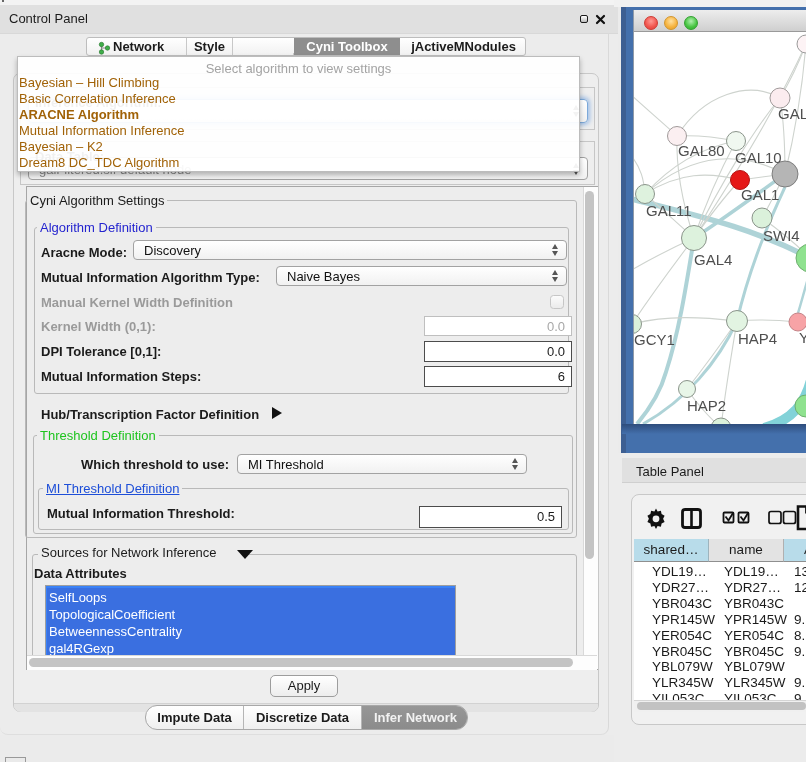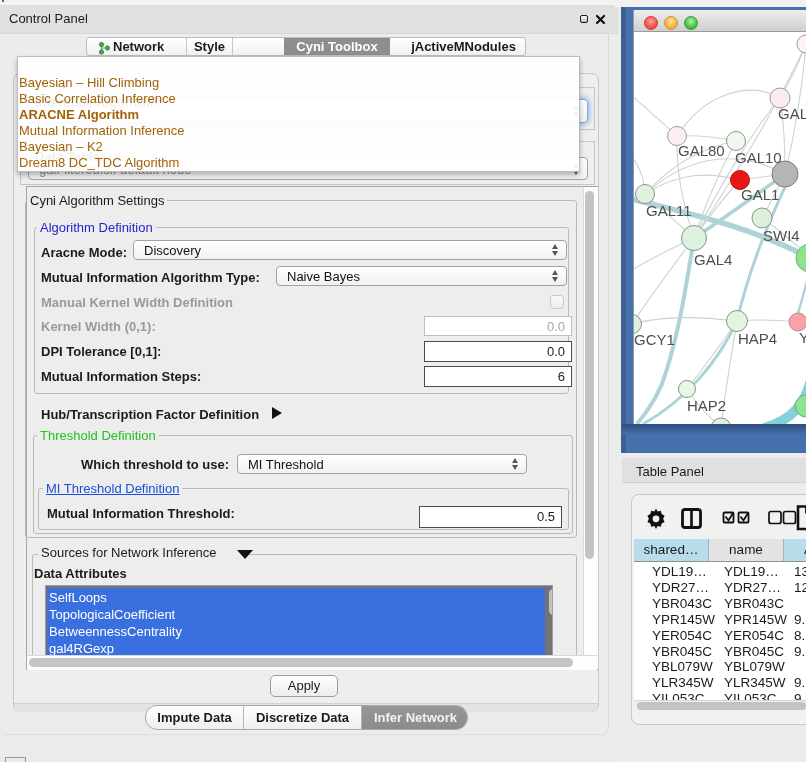--- a/index.html
+++ b/index.html
@@ -91,21 +91,21 @@
 <div class="group" style="left:38px;top:488px;width:531px;height:42px;"></div>
 <div class="gtitle" style="left:43px;top:482px;color:#1d4ed8;text-decoration:underline;">MI Threshold Definition</div>
 <div class="abs lbl" style="left:47px;top:506px;">Mutual Information Threshold:</div>
 <div class="tfield" style="left:419px;top:506px;width:143px;height:22px;border:1px solid #4c4c4c;">0.5</div>
 
 <div class="group" style="left:32px;top:554px;width:545px;height:111px;"></div>
 <div class="gtitle" style="left:38px;top:546px;padding-right:26px;">Sources for Network Inference</div>
 <div class="abs" style="left:237px;top:550px;width:0;height:0;border-left:8.5px solid transparent;border-right:8.5px solid transparent;border-top:9px solid #111;"></div>
 <div class="abs lbl" style="left:34px;top:566px;">Data Attributes</div>
 
-<div class="abs" style="left:45px;top:585px;width:508px;height:71px;background:#737373;border:1px solid #9e9e9e;box-sizing:border-box;overflow:hidden;padding-left:48px;">
+<div class="abs" style="left:45px;top:585px;width:411px;height:71px;background:#3b82f6;border:1px solid #9e9e9e;box-sizing:border-box;overflow:hidden;padding-left:48px;">
   <div style="position:absolute;left:1px;top:2px;width:498px;height:69px;background:#3a6fe0;"></div>
   <div style="position:absolute;left:3px;top:3px;font-size:13px;color:#fff;line-height:17px;">SelfLoops<br>TopologicalCoefficient<br>BetweennessCentrality<br>gal4RGexp</div>
   <div style="position:absolute;left:503px;top:3px;width:9px;height:26px;background:#c4c4c4;border-radius:5px;"></div>
 </div>
 
 <div class="abs" style="left:583px;top:187px;width:14px;height:482px;background:#fdfdfd;border-left:1px solid #d9d9d9;"></div>
 <div class="abs" style="left:585px;top:191px;width:9px;height:368px;background:#c4c4c4;border-radius:5px;"></div>
 <div class="abs" style="left:27px;top:655px;width:570px;height:14px;background:#fdfdfd;border-top:1px solid #d9d9d9;"></div>
 <div class="abs" style="left:29px;top:658px;width:544px;height:9px;background:#c4c4c4;border-radius:5px;"></div>
 
@@ -114,35 +114,36 @@
 <div class="abs" style="left:145px;top:705px;width:323px;height:25px;border:1px solid #a8a8a8;border-radius:12px;background:linear-gradient(#ffffff,#efefef);box-sizing:border-box;overflow:hidden;">
   <div style="position:absolute;left:0;top:0;width:98px;height:25px;text-align:center;font-size:13px;font-weight:bold;line-height:23px;border-right:1px solid #b5b5b5;box-sizing:border-box;">Impute Data</div>
   <div style="position:absolute;left:98px;top:0;width:118px;height:25px;text-align:center;font-size:13px;font-weight:bold;line-height:23px;border-right:1px solid #b5b5b5;box-sizing:border-box;">Discretize Data</div>
   <div style="position:absolute;left:216px;top:0;width:107px;height:25px;text-align:center;font-size:13px;font-weight:bold;line-height:23px;background:linear-gradient(#979797,#8a8a8a);color:#f2f2f2;box-sizing:border-box;">Infer Network</div>
 </div>
 
 <div class="abs" style="left:86px;top:37px;width:440px;height:19px;border:1px solid #bdbdbd;border-radius:3px;background:linear-gradient(#ffffff,#f1f1f1);box-sizing:border-box;overflow:hidden;font-weight:bold;">
   <div style="position:absolute;left:0;top:0;width:100px;height:19px;border-right:1px solid #c8c8c8;box-sizing:border-box;"></div>
   <div style="position:absolute;left:100px;top:0;width:46px;height:19px;border-right:1px solid #c8c8c8;box-sizing:border-box;text-align:center;font-size:13px;line-height:18px;">Style</div>
   <div style="position:absolute;left:146px;top:15px;width:61px;height:33px;border-right:1px solid #c8c8c8;box-sizing:border-box;text-align:center;font-size:13px;line-height:18px;">Select</div>
-  <div style="position:absolute;left:197px;top:0;width:106px;height:19px;background:#8e8e8e;color:#fff;text-align:center;font-size:13px;line-height:18px;">Cyni Toolbox</div>
+  <div style="position:absolute;left:207px;top:0;width:106px;height:19px;background:#8e8e8e;color:#fff;text-align:center;font-size:13px;line-height:18px;">Cyni Toolbox</div>
   <div style="position:absolute;left:313px;top:0;width:127px;height:19px;text-align:center;font-size:13px;line-height:18px;">jActiveMNodules</div>
   <div style="position:absolute;left:26px;top:0;font-size:13px;line-height:18px;">Network</div>
   <svg style="position:absolute;left:10px;top:3px;" width="14" height="14" viewBox="0 0 14 14">
     <path d="M4.5 3.5 L4.5 11 M4.5 7 L10 7" stroke="#888" stroke-width="1.2" fill="none"></path>
     <circle cx="4.5" cy="3.5" r="2.2" fill="#3fae49" stroke="#2c7c34" stroke-width="0.7"></circle>
     <circle cx="4.5" cy="11" r="2.2" fill="#3fae49" stroke="#2c7c34" stroke-width="0.7"></circle>
     <circle cx="10.5" cy="7" r="2.2" fill="#3fae49" stroke="#2c7c34" stroke-width="0.7"></circle>
   </svg>
 </div>
 
 <div class="abs lbl" style="left:35px;top:95px;color:#333;">Inference Algorithm:</div>
 <div class="abs lbl" style="left:35px;top:149px;color:#333;">Data Table:</div>
 
 <div class="abs" style="left:17px;top:56px;width:563px;height:116px;background:rgba(255,255,255,0.93);border:1px solid #bcbcbc;box-sizing:border-box;box-shadow:0 3px 5px rgba(0,0,0,0.28);">
+  <div style="position:absolute;left:0;top:4px;width:100%;text-align:center;font-size:13px;color:#a3a3a3;">Select algorithm to view settings</div>
   <div style="position:absolute;left:1px;top:18px;font-size:13px;line-height:16px;color:#a16207;">Bayesian – Hill Climbing<br>Basic Correlation Inference<br><b>ARACNE Algorithm</b><br>Mutual Information Inference<br>Bayesian – K2<br>Dream8 DC_TDC Algorithm</div>
 </div>
 
 <div class="abs" style="left:614px;top:0;width:192px;height:7px;background:#f1f1f1;"></div>
 <div class="abs" style="left:621px;top:7px;width:185px;height:446px;background:#4470ac;"></div>
 <div class="abs" style="left:621px;top:7px;width:5px;height:446px;background:#3d5f92;"></div>
 
 <div class="abs" style="left:633px;top:10px;width:173px;height:414px;overflow:hidden;border-left:1px solid #8f9aa8;box-sizing:border-box;">
   <div style="position:absolute;left:0;top:0;width:173px;height:21px;background:linear-gradient(#ededed,#cfcfcf);border-bottom:1px solid #9a9a9a;"></div>
   <div style="position:absolute;left:10px;top:5.5px;width:12px;height:12px;border-radius:50%;background:radial-gradient(circle at 50% 35%,#ff9a94,#f1544c 60%,#d9423b);border:0.5px solid #ce3a33;"></div>

